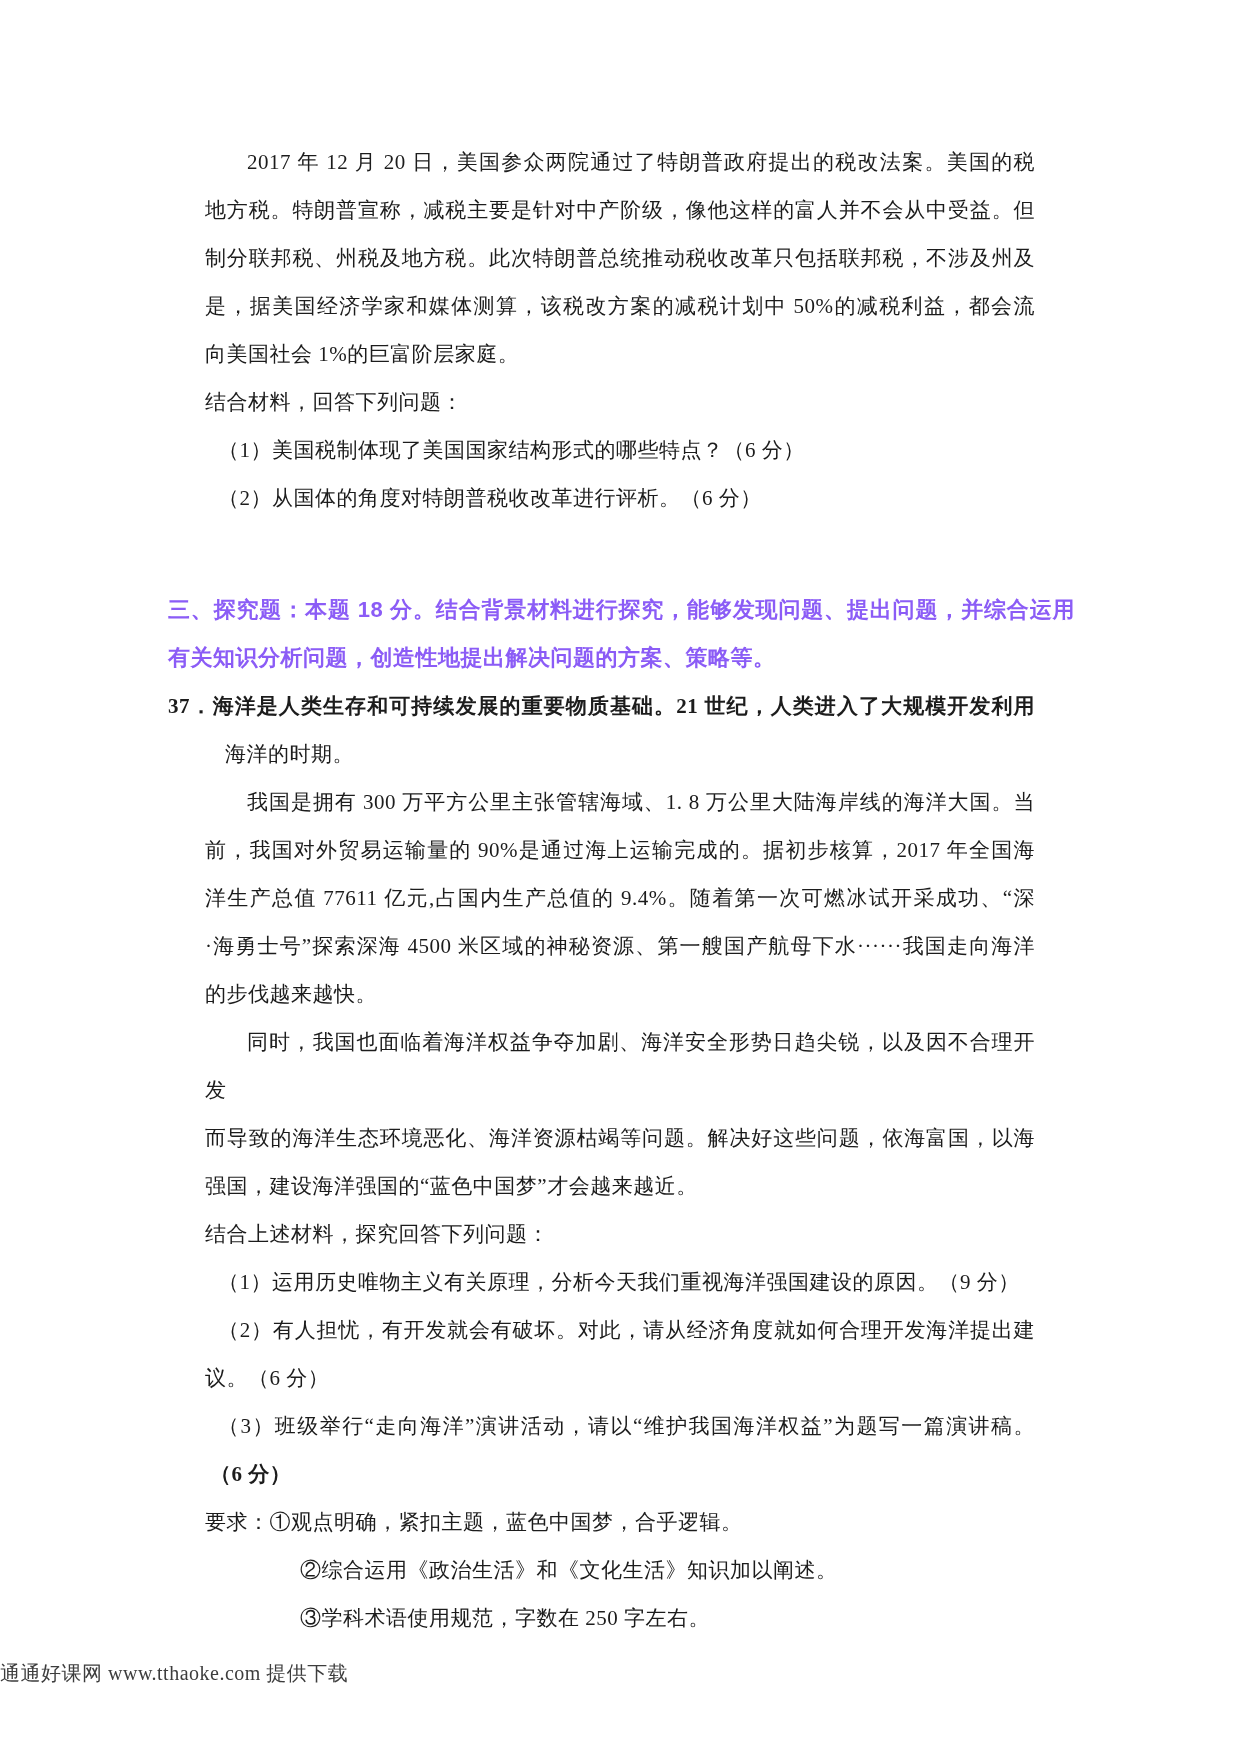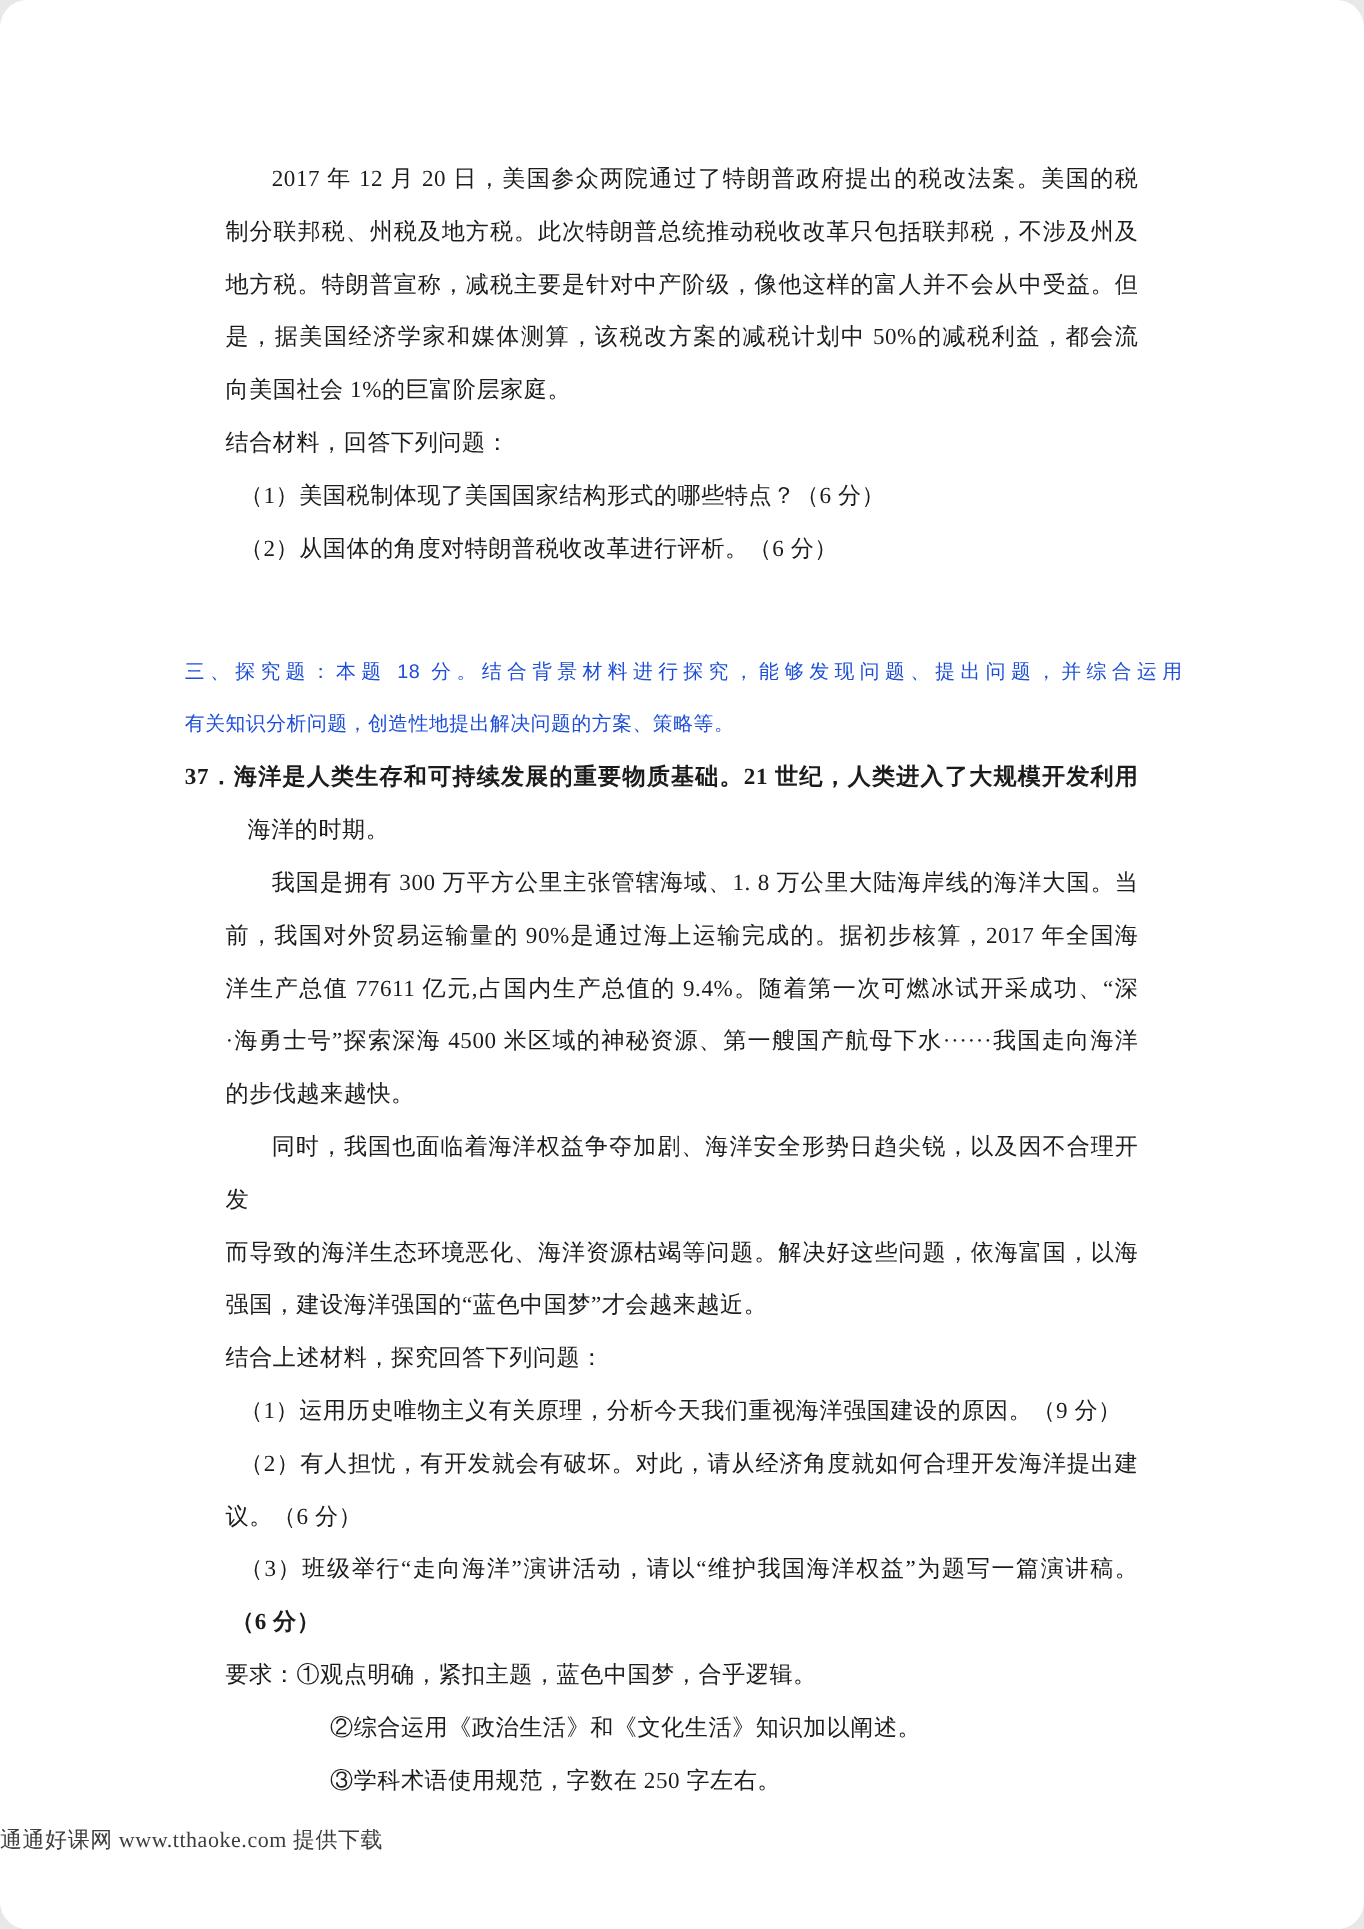--- a/index.html
+++ b/index.html
@@ -9,21 +9,20 @@
   }
   .page {
     position: relative;
     width: 1240px;
     height: 1754px;
     margin: 0 auto;
     background: #ffffff;
     overflow: hidden;
     font-family: "Liberation Serif", "DejaVu Serif", serif;
     color: #1c1c1c;
-    border-radius: 25px;
   }
   .content {
     position: absolute;
     top: 138px;
     left: 205px;
     width: 830px;
     font-size: 21px;
     line-height: 48px;
     letter-spacing: 0.5px;
   }
@@ -47,24 +46,24 @@
     font-weight: bold;
   }
   .req-cont {
     padding-left: 95px;
   }
   .section-heading {
     margin-top: 64px;
     margin-left: -37px;
     margin-right: -40px;
     font-family: "Liberation Sans", "DejaVu Sans", sans-serif;
-    font-weight: normal;
-    font-size: 18px;
+    font-weight: bold;
+    font-size: 22px;
     letter-spacing: 0.5px;
-    color: #1d4ed8;
+    color: #8b5cf6;
   }
   .q37-first {
     margin-left: -37px;
     font-weight: bold;
   }
   .q37-cont {
     padding-left: 20px;
   }
   .footer {
     position: absolute;
@@ -78,22 +77,22 @@
   }
 </style>
 </head>
 <body>
 
 <div class="page">
   <div class="content">
 
     <div>
       <div class="line full indent-first">2017 年 12 月 20 日，美国参众两院通过了特朗普政府提出的税改法案。美国的税</div>
+      <div class="line full">地方税。特朗普宣称，减税主要是针对中产阶级，像他这样的富人并不会从中受益。但</div>
       <div class="line full">制分联邦税、州税及地方税。此次特朗普总统推动税收改革只包括联邦税，不涉及州及</div>
-      <div class="line full">地方税。特朗普宣称，减税主要是针对中产阶级，像他这样的富人并不会从中受益。但</div>
       <div class="line full">是，据美国经济学家和媒体测算，该税改方案的减税计划中 50%的减税利益，都会流</div>
       <div class="line">向美国社会 1%的巨富阶层家庭。</div>
     </div>
 
     <div class="line">结合材料，回答下列问题：</div>
     <div class="line sub-line">（1）美国税制体现了美国国家结构形式的哪些特点？（6 分）</div>
     <div class="line sub-line">（2）从国体的角度对特朗普税收改革进行评析。（6 分）</div>
 
     <div class="section-heading">
       <div class="line full">三、探究题：本题 18 分。结合背景材料进行探究，能够发现问题、提出问题，并综合运用</div>

